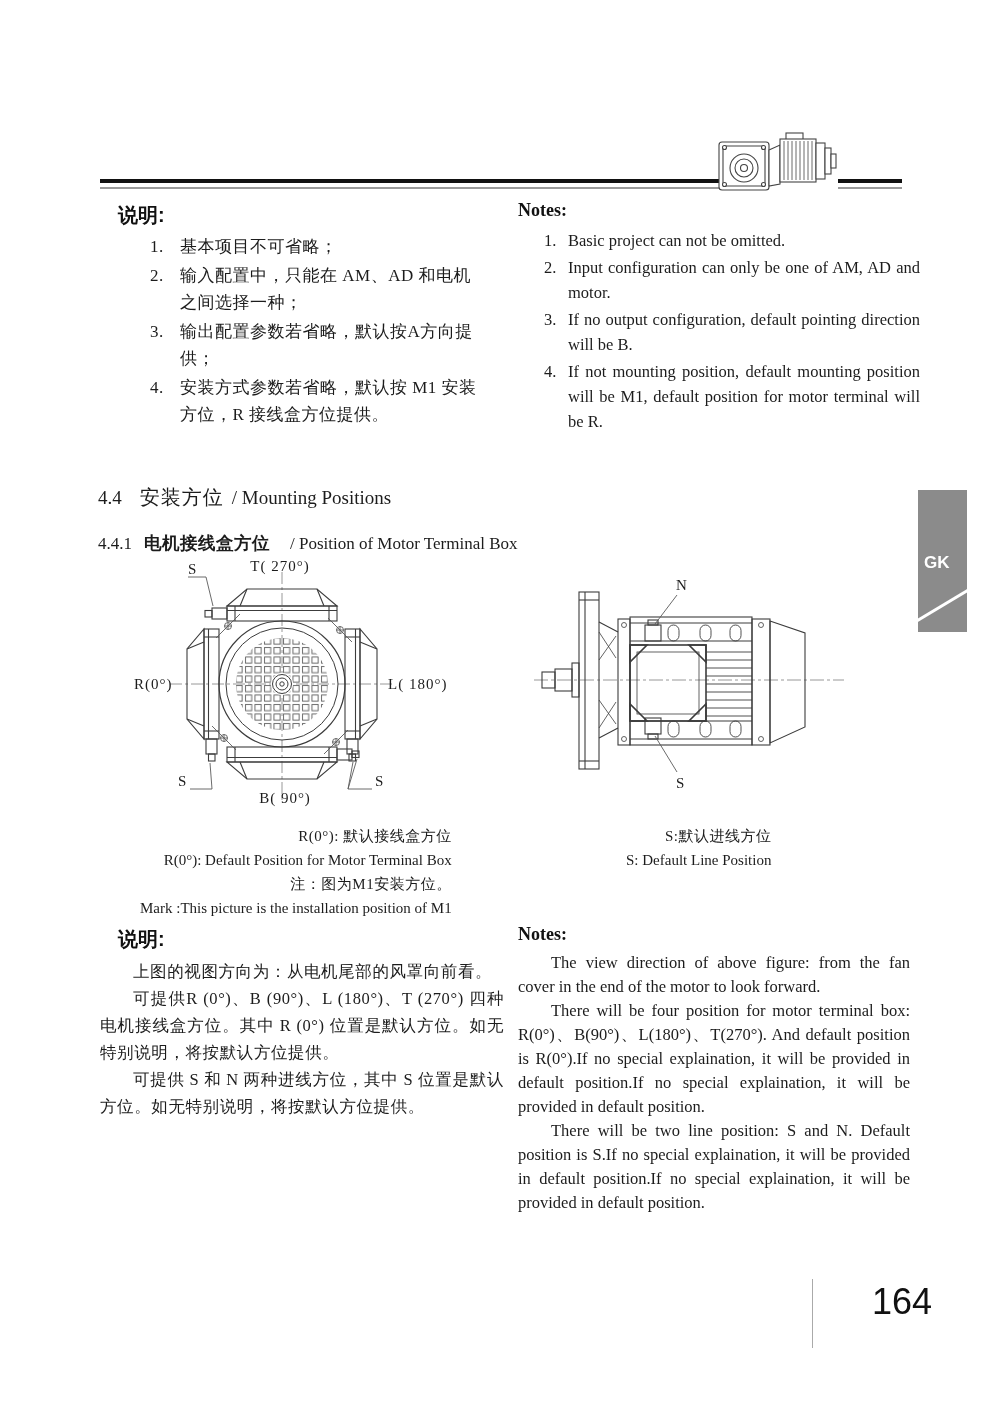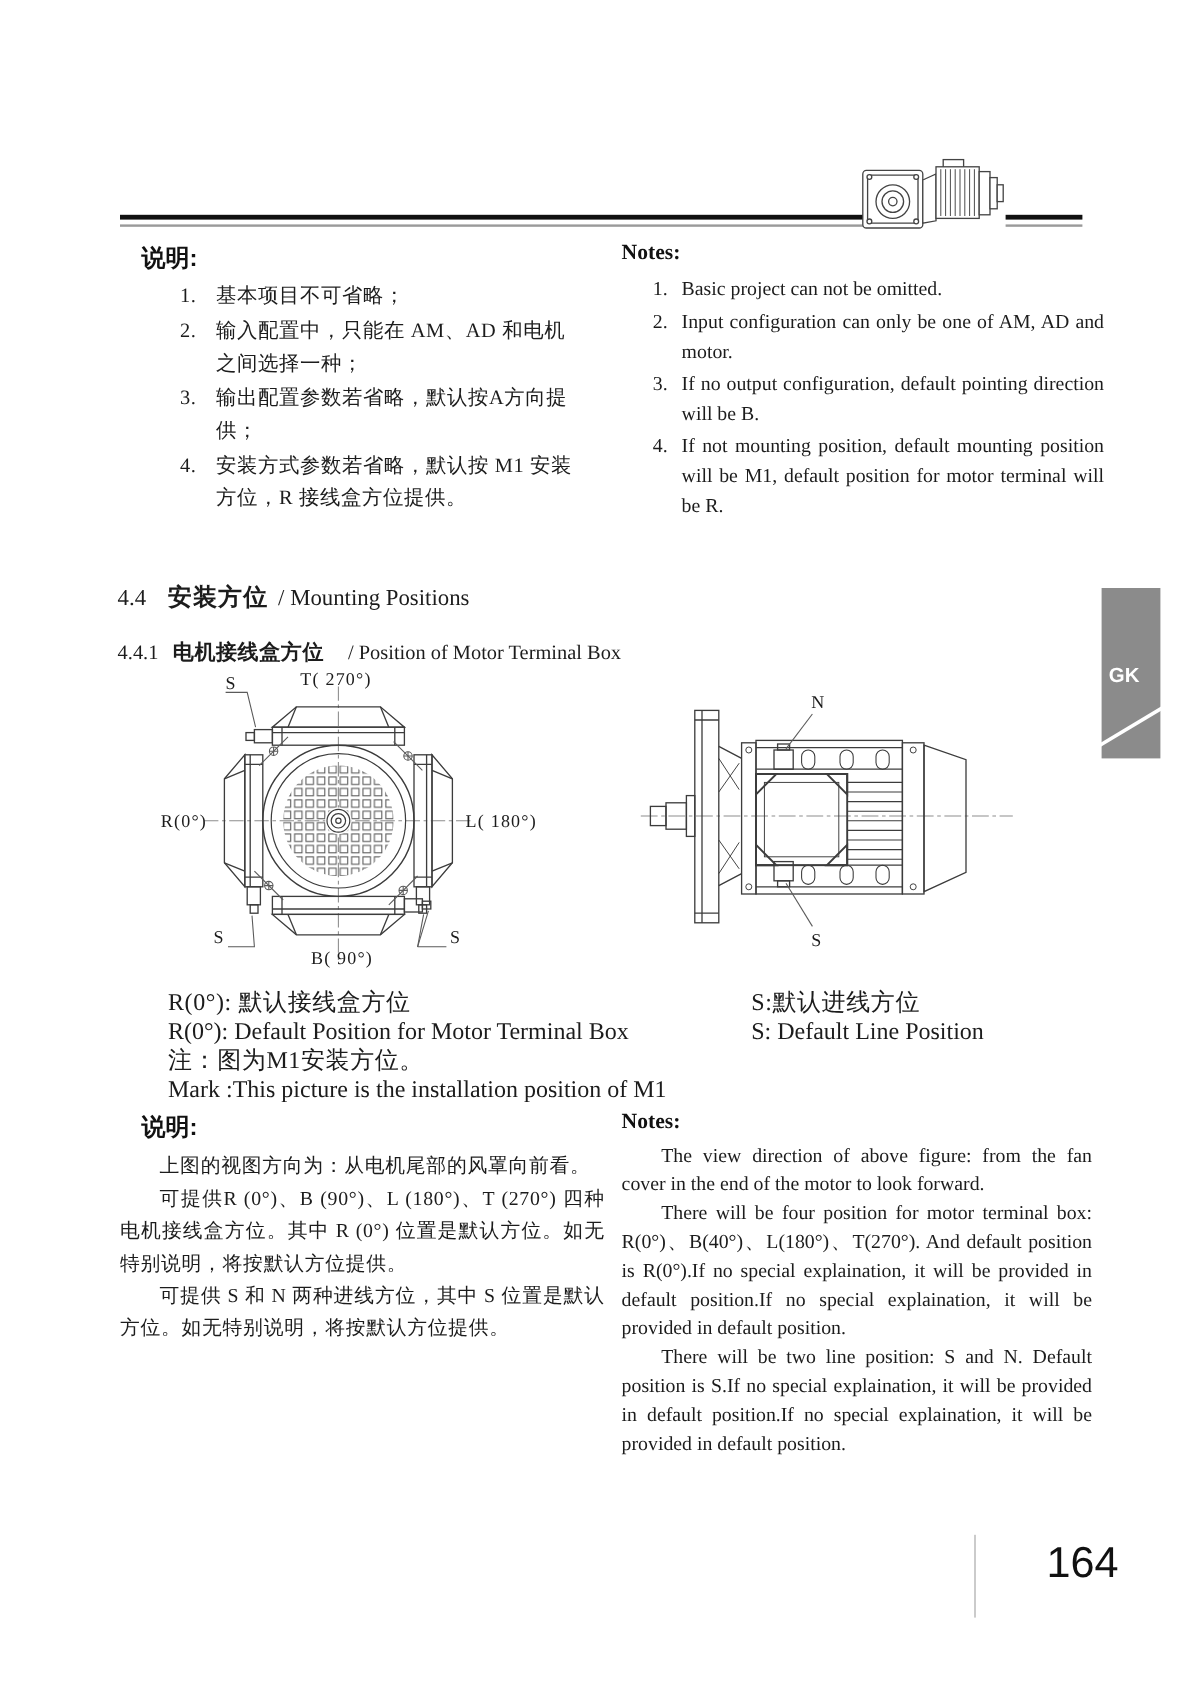--- a/index.html
+++ b/index.html
@@ -17,27 +17,27 @@
   .cn-list{font-size:17px;line-height:27px;letter-spacing:0.5px;}
   .cn-list .li{display:flex;margin-top:2px;}
   .cn-list .num{width:30px;flex:0 0 30px;text-align:left;}
   .cn-list .txt{width:302px;flex:0 0 302px;}
   .en-list{font-size:16.5px;line-height:25px;}
   .en-list .li{display:flex;margin-top:2px;}
   .en-list .num{width:24px;flex:0 0 24px;}
   .en-list .txt{width:352px;flex:0 0 352px;text-align:justify;}
   
   .h44 .no{font-size:19px;}
-  .h44 .cn{font-family:"Liberation Sans", sans-serif;font-weight:bold;font-size:20px;letter-spacing:1px;}
+  .h44 .cn{font-family:"Liberation Sans", sans-serif;font-weight:normal;font-size:20px;letter-spacing:1px;}
   .h44 .en{font-size:19px;}
   .h441 .no{font-size:17px;}
   .h441 .cn{font-family:Liberation Sans, sans-serif;font-weight:bold;font-size:17.5px;letter-spacing:0.5px;}
   .h441 .en{font-size:17px;}
   
-  .cap{font-size:20px;line-height:24px;}
+  .cap{font-size:15px;line-height:24px;text-align:right;}
   .cap .cnl{letter-spacing:0.5px;}
   
   .cn-paras{font-size:16.5px;line-height:27px;letter-spacing:0.6px;width:404px;}
   .cn-paras p{margin:0;text-indent:2em;text-align:justify;}
   .en-paras{font-size:16.5px;line-height:24px;width:392px;}
   .en-paras p{margin:0;text-indent:2em;text-align:justify;}
   
   .gk-text{font-family:"Liberation Sans", sans-serif;font-weight:bold;fill:#ffffff;font-size:17px;}
   
   .page-num{font-family:"Liberation Sans", sans-serif;font-size:36px;color:#111;}
@@ -307,21 +307,21 @@
     <p>上图的视图方向为：从电机尾部的风罩向前看。</p>
     <p>可提供R (0°)、B (90°)、L (180°)、T (270°) 四种电机接线盒方位。其中 R (0°) 位置是默认方位。如无特别说明，将按默认方位提供。</p>
     <p>可提供 S 和 N 两种进线方位，其中 S 位置是默认方位。如无特别说明，将按默认方位提供。</p>
   </div>
 </div>
 
 <div class="abs" style="left:518px;top:924px;">
   <div class="en-heading">Notes:</div>
   <div class="en-paras" style="margin-top:6px;">
     <p>The view direction of above figure: from the fan cover in the end of the motor to look forward.</p>
-    <p>There will be four position for motor terminal box: R(0°)、B(40°)、L(180°)、T(270°). And default position is R(0°).If no special explaination, it will be provided in default position.If no special explaination, it will be provided in default position.</p>
+    <p>There will be four position for motor terminal box: R(0°)、B(90°)、L(180°)、T(270°). And default position is R(0°).If no special explaination, it will be provided in default position.If no special explaination, it will be provided in default position.</p>
     <p>There will be two line position: S and N. Default position is S.If no special explaination, it will be provided in default position.If no special explaination, it will be provided in default position.</p>
   </div>
 </div>
 
 <svg class="abs" style="left:895px;top:488px;" width="75" height="148" viewBox="0 0 75 148">
   <rect x="23" y="2" width="49" height="142" fill="#8b8b8b"></rect>
   <line x1="0" y1="146" x2="75" y2="101" stroke="#ffffff" stroke-width="3"></line>
   <text class="gk-text" x="29" y="80">GK</text>
 </svg>
 

